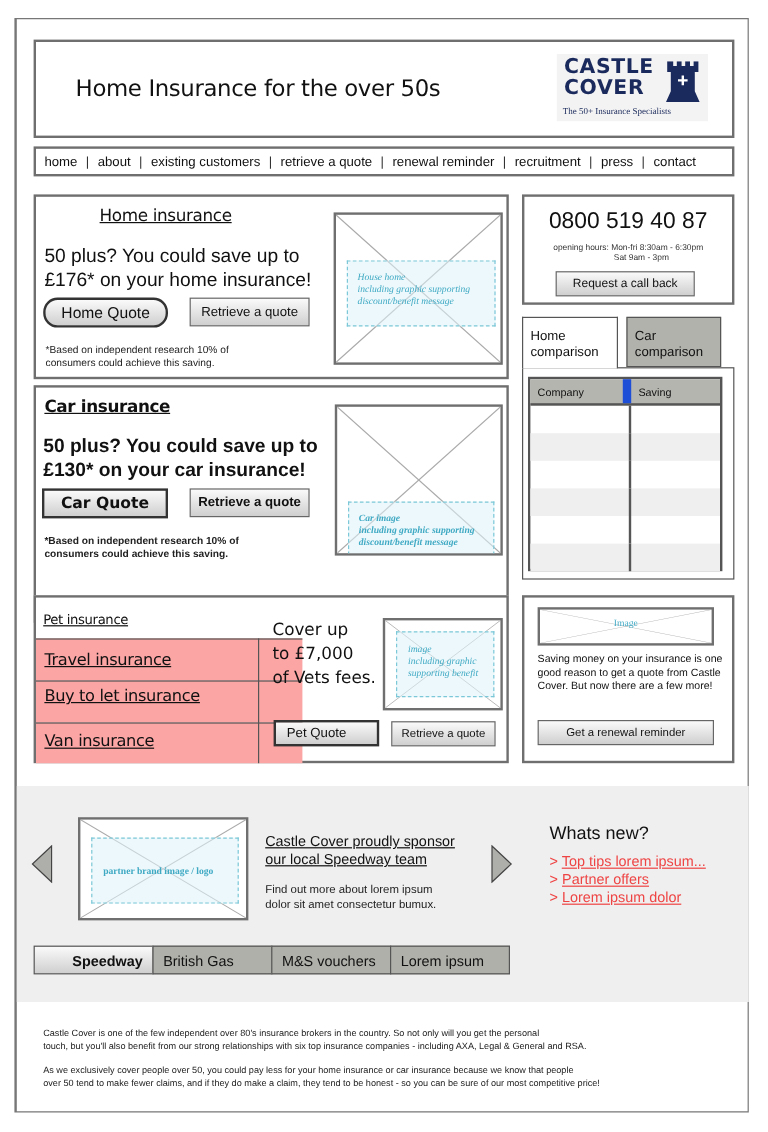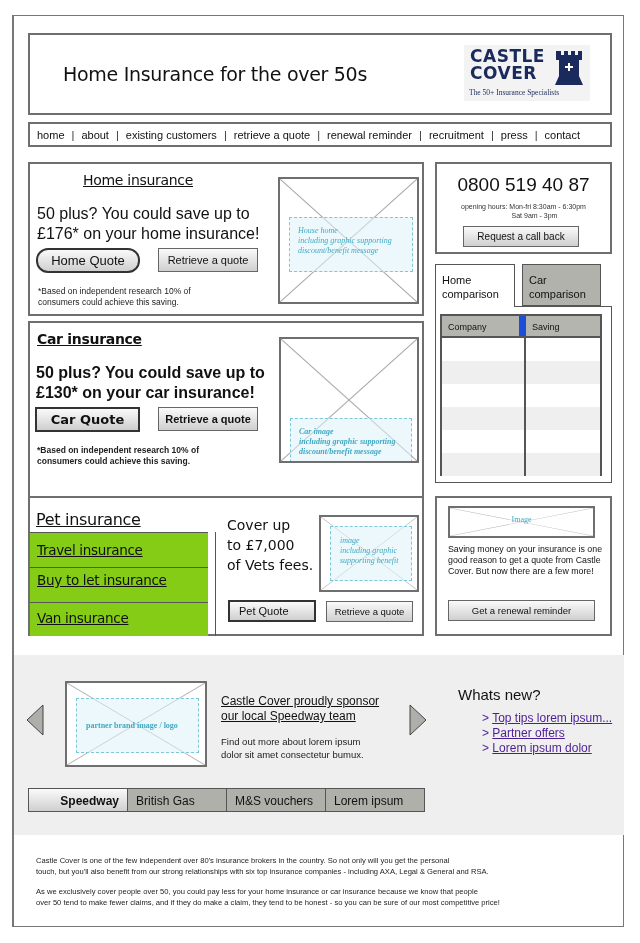--- a/index.html
+++ b/index.html
@@ -26,28 +26,28 @@
   .note { font-size: 8.5px; line-height: 11px; color: #222; }
   .ph { position: absolute; border: 2px solid #6f6f6f; background: #fff; overflow: hidden; }
   .ph svg.x { position: absolute; left: 0; top: 0; width: 100%; height: 100%; }
   .ph .dash { position: absolute; border: 1px dashed #7cc7d8; background: rgba(220,242,247,0.55); color: #3fa9c4; font-family: "Liberation Serif", serif; font-style: italic; font-size: 8px; line-height: 10px; padding: 8px; }
   .tab { position: absolute; font-size: 11px; line-height: 14px; padding: 8px 6px; border: 1px solid #555; cursor: pointer; }
   .cmp-table { position: absolute; left: 440px; top: 314px; width: 162px; height: 162px; border: 2px solid #555; background: #fff; }
   .cmp-head { height: 22px; background: #b5b5b0; border-bottom: 2px solid #555; display: flex; font-size: 9px; }
   .cmp-head div { padding: 6px 6px; }
   .cmp-row { height: 23px; display: flex; }
   .cmp-row.alt { background: #efefef; }
-  .vlist-item { position: absolute; left: 0; width: 178px; background: #84cc16; border-top: 1px solid #555; font-family: "DejaVu Sans", sans-serif; font-size: 13.5px; text-decoration: underline; padding-left: 7px; color: #111; cursor: pointer; letter-spacing: -0.3px; }
+  .vlist-item { position: absolute; left: 0; width: 222px; background: #fca5a5; border-top: 1px solid #555; font-family: "DejaVu Sans", sans-serif; font-size: 13.5px; text-decoration: underline; padding-left: 7px; color: #111; cursor: pointer; letter-spacing: -0.3px; }
   .band { left: 14px; top: 655px; width: 610px; height: 180px; background: #efefef; }
   .arrow { position: absolute; cursor: pointer; }
   .ptab { position: absolute; top: 788px; height: 24px; border: 1px solid #555; background: #b0b0ab; font-size: 12px; padding: 5px 8px; cursor: pointer; }
   .ptab.active { background: linear-gradient(#fafafa, #cfcfcf); font-weight: bold; text-align: right; }
   .footer-text { left: 36px; top: 856px; width: 570px; font-size: 7.6px; line-height: 10.5px; color: #222; }
   .footer-text p + p { margin-top: 10px; }
-  .wn-link { font-size: 12px; line-height: 15px; color: #4c1d95; margin-left: 24px; }
+  .wn-link { font-size: 12px; line-height: 15px; color: #ef4444; }
   .wn-link span.u { text-decoration: underline; cursor: pointer; }
 </style>
 </head>
 <body>
 
 <div class="abs frame"></div>
 
 <div class="abs box header">
   <div class="abs header-title">Home Insurance for the over 50s</div>
   <div class="abs logo">
@@ -176,21 +176,21 @@
       <div style="width:84px;border-right:2px solid #555;"></div>
       <div></div>
     </div>
   <div class="cmp-row alt">
       <div style="width:84px;border-right:2px solid #555;"></div>
       <div></div>
     </div>
 </div>
 
 <div class="abs panel" style="left:28px;top:496px;width:396px;height:140px;">
-  <div class="abs p-title" style="left:6px;top:12px;font-size:16px;">Pet insurance</div>
+  <div class="abs p-title" style="left:6px;top:12px;font-size:11px;">Pet insurance</div>
   <div class="vlist-item" style="top:34px;height:35px;padding-top:9px;">Travel insurance</div>
   <div class="vlist-item" style="top:69px;height:35px;padding-top:4px;">Buy to let insurance</div>
   <div class="vlist-item" style="top:104px;height:34px;padding-top:7px;">Van insurance</div>
   <div class="abs" style="left:185px;top:34px;width:1px;height:104px;background:#555;"></div>
 
   <div class="abs" style="left:197px;top:17px;font-family:'DejaVu Sans',sans-serif;font-size:14px;line-height:20px;">
     <div>Cover up</div>
     <div>to £7,000</div>
     <div>of Vets fees.</div>
   </div>

